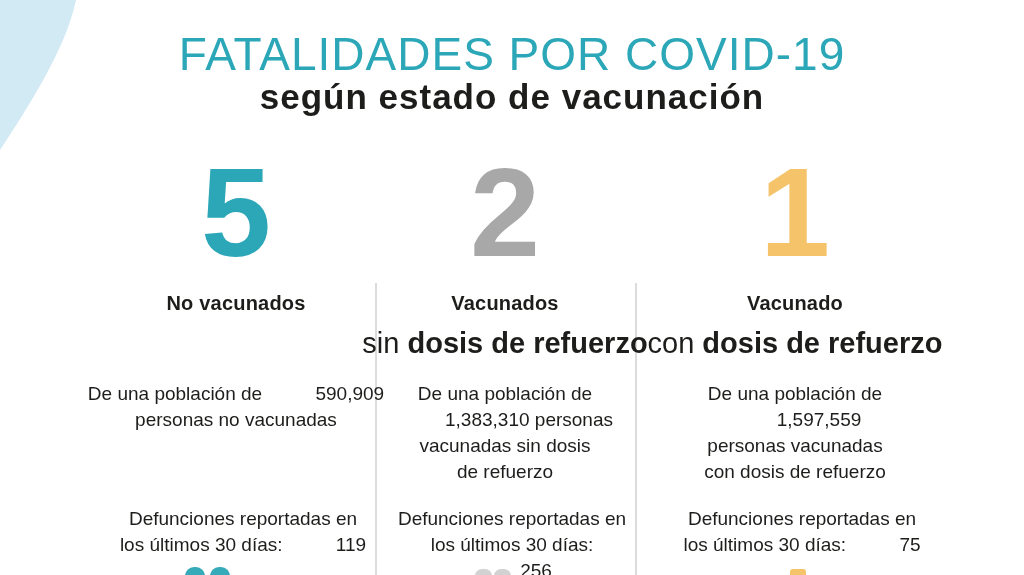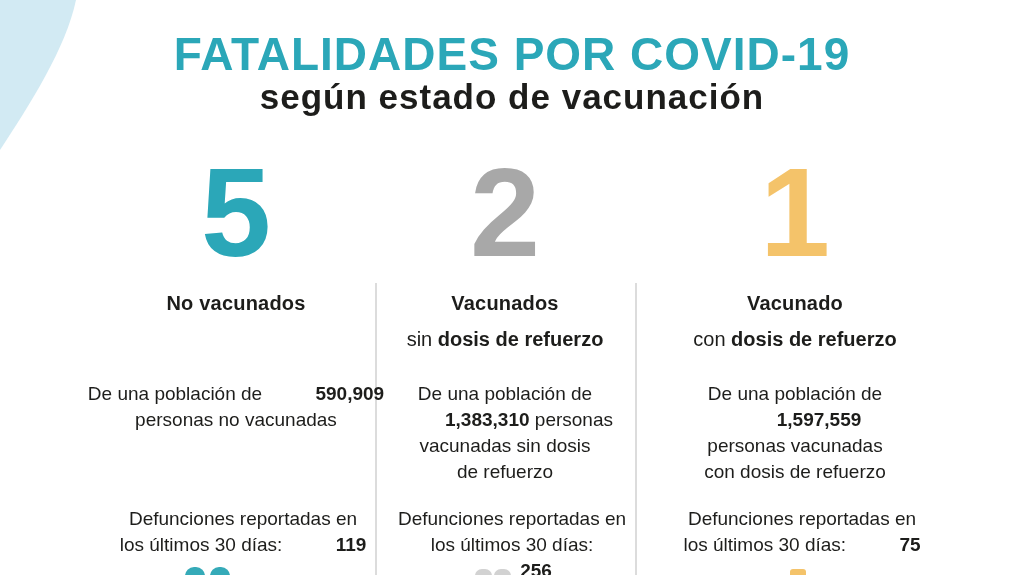--- a/index.html
+++ b/index.html
@@ -3,21 +3,21 @@
 <meta charset="utf-8">
 <style>
   html,body{margin:0;padding:0;background:#ffffff;}
   .stage{
     position:relative;width:1024px;height:575px;overflow:hidden;background:#ffffff;
     font-family:"Liberation Sans","DejaVu Sans",sans-serif;color:#1d1d1b;
   }
   .wave{position:absolute;top:0;left:0;pointer-events:none;}
   .title{
     position:absolute;top:30px;left:0;width:100%;text-align:center;margin:0;
-    font-size:46px;font-weight:700;color:#2ba7b8;letter-spacing:1px;line-height:1.05;
+    font-size:46px;font-weight:400;color:#2ba7b8;letter-spacing:1px;line-height:1.05;
   }
   .subtitle{
     position:absolute;top:79px;left:0;width:100%;text-align:center;margin:0;
     font-size:35px;font-weight:700;color:#1d1d1b;letter-spacing:1px;line-height:1.05;
   }
   .divider{position:absolute;top:283px;bottom:0;width:2px;background:#dcdcdc;}
   .d1{left:375px;}
   .d2{left:635px;}
   .col{position:absolute;top:0;height:575px;}
   .col1{left:86px;width:300px;}
@@ -29,32 +29,32 @@
   }
   .col1 .big-number{color:#2ba7b8;}
   .col2 .big-number{color:#a8a8a8;}
   .col3 .big-number{color:#f4c36a;}
   .col-heading{
     position:absolute;top:292px;left:-25px;right:-25px;margin:0;text-align:center;
     font-size:20px;font-weight:800;letter-spacing:.2px;line-height:1.1;
   }
   .col-subheading{
     position:absolute;top:328px;left:-25px;right:-25px;margin:0;text-align:center;
-    font-size:20px;font-weight:400;line-height:1.1;
+    font-size:29px;font-weight:400;line-height:1.1;
   }
   .col-subheading .b{font-weight:700;}
   .population{
     position:absolute;top:381px;left:0;right:0;margin:0;text-align:center;
     font-size:19px;line-height:26px;white-space:pre-line;
   }
   .deaths{
     position:absolute;top:506px;left:14px;right:0;margin:0;text-align:center;
     font-size:19px;line-height:26px;white-space:pre-line;
   }
-  .population b,.deaths b{font-weight:700;padding-left:48px;}
+  .population b,.deaths b{font-weight:400;padding-left:48px;}
   .peek{position:absolute;left:0;bottom:0;width:100%;height:10px;}
   .peek i{position:absolute;bottom:-1px;display:block;}
   .col1 .peek i{width:20px;height:9px;border-radius:10px 10px 0 0;background:#35aab8;}
   .col1 .peek i.f1{left:99px;}
   .col1 .peek i.f2{left:124px;}
   .col2 .peek i{width:17px;height:7px;border-radius:8px 8px 0 0;background:#d2d2d2;}
   .col2 .peek i.f1{left:95px;}
   .col2 .peek i.f2{left:114px;}
   .col3 .peek i{width:16px;height:7px;border-radius:3px 3px 0 0;background:#f4c36a;}
   .col3 .peek i.f1{left:145px;}

